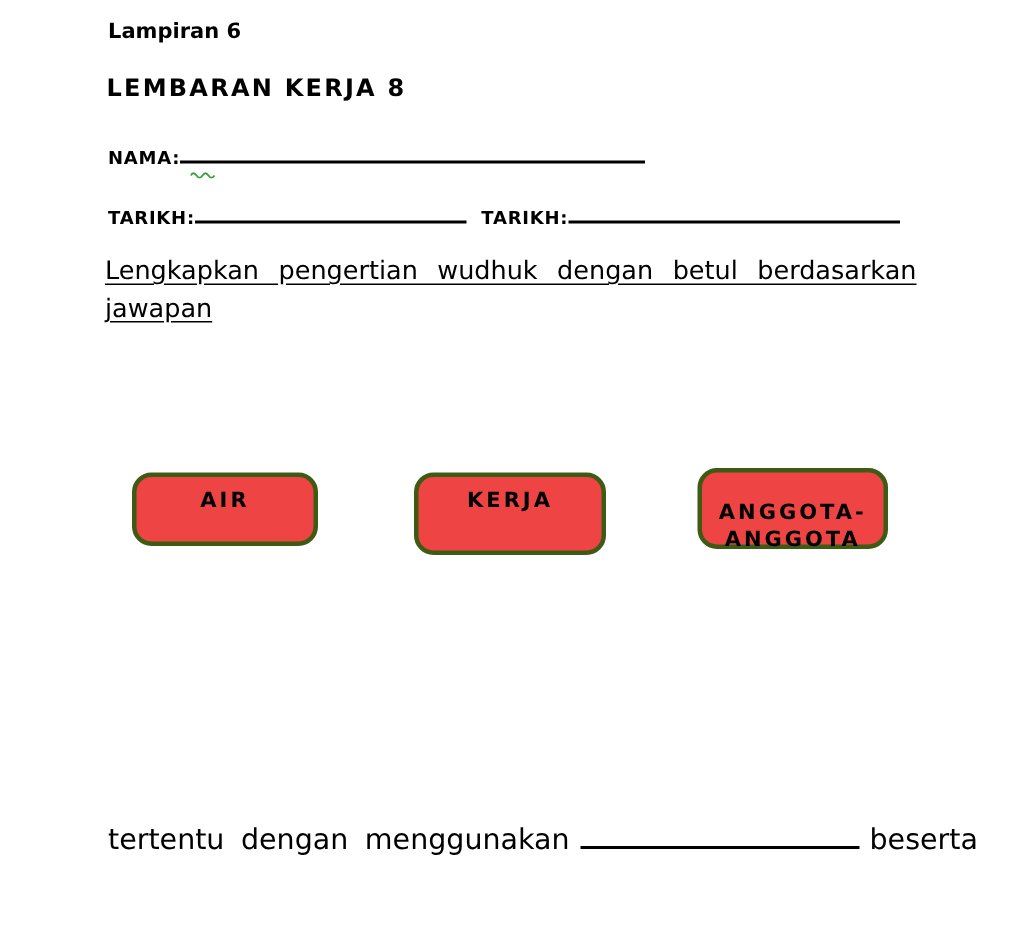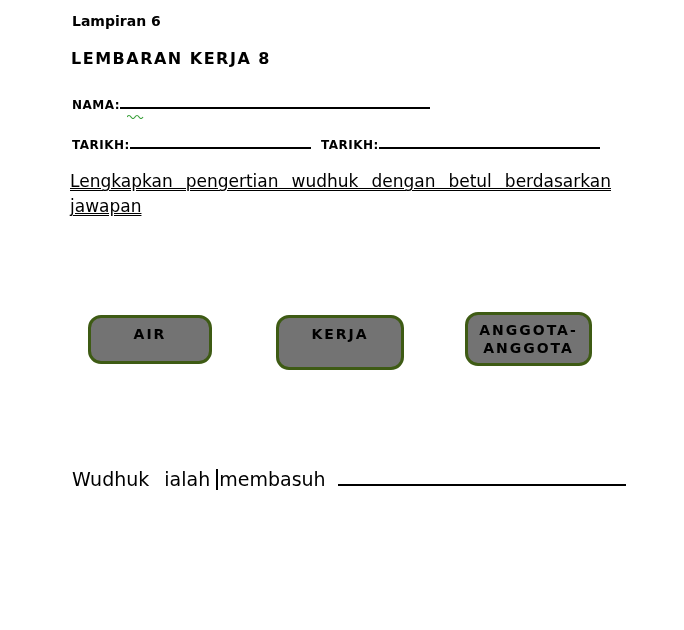--- a/index.html
+++ b/index.html
@@ -58,50 +58,49 @@
     left: 55px; top: 22px;
   }
 
   
   .instruction {
     position: absolute;
     left: 70px; top: 169px;
     width: 541px;
     font-size: 17px;
     line-height: 25px;
-    text-decoration: underline;
   }
   .instruction .l1 {
     text-align: justify;
     text-align-last: justify;
     text-decoration: underline;
     text-underline-offset: 3px;
   }
   .instruction .l2 {
     text-decoration: underline;
     text-underline-offset: 3px;
   }
 
   
   .opt-box {
     position: absolute;
     box-sizing: border-box;
-    background: #737373;
+    background: #ef4444;
     border: 3px solid #3e5b14;
     border-radius: 13px;
     font-size: 14px;
     font-weight: bold;
     letter-spacing: 2px;
     text-align: center;
     padding-top: 7px;
     line-height: 18px;
   }
   .opt-air    { left: 88px;  top: 315px; width: 124px; height: 49px; }
   .opt-niat   { left: 276px; top: 315px; width: 128px; height: 55px; }
-  .opt-anggota{ left: 465px; top: 312px; width: 127px; height: 54px; padding-top: 6px; }
+  .opt-anggota{ left: 465px; top: 312px; width: 127px; height: 54px; padding-top: 18px; }
 
   
   .sentence {
     position: absolute;
     left: 72px;
     font-size: 19px;
     white-space: nowrap;
   }
   .sentence.s1 { top: 466px; word-spacing: 9px; }
   .sentence.s2 { top: 546px; word-spacing: 5px; }
@@ -149,18 +148,18 @@
   <div class="opt-box opt-air">
     <span>AIR</span>
   </div>
   <div class="opt-box opt-niat">
     <span>KERJA</span>
   </div>
   <div class="opt-box opt-anggota">
     <span>ANGGOTA-ANGGOTA</span>
   </div>
 
-  <div class="sentence s1">
-    <span>Wudhuk ialah</span><span class="caret"></span><span>membasuh</span><span class="fill-blank b1"></span>
+
+  <div class="sentence s2">
+    <span>tertentu dengan menggunakan</span><span class="fill-blank b2"></span><span>beserta</span>
   </div>
-
 
 </div>
 
 </body></html>

